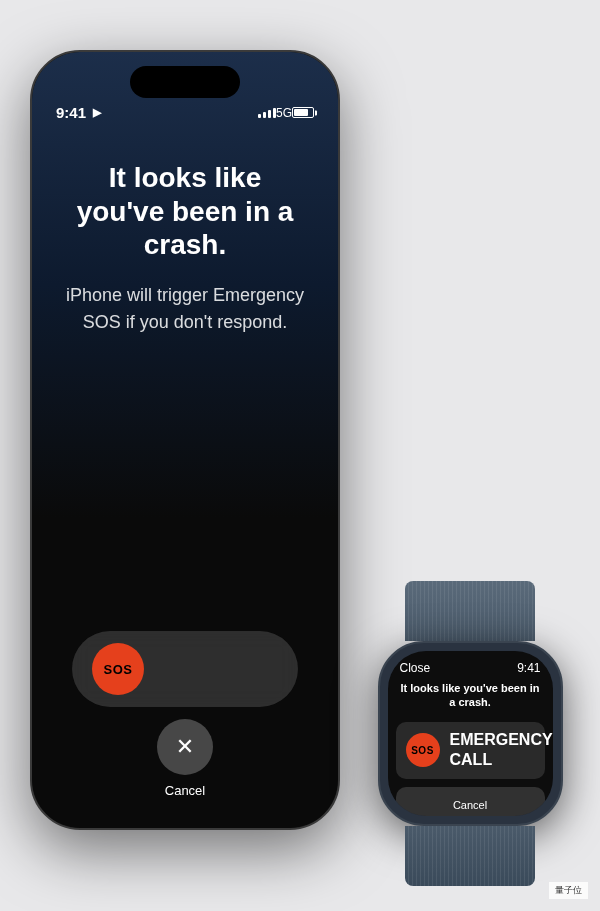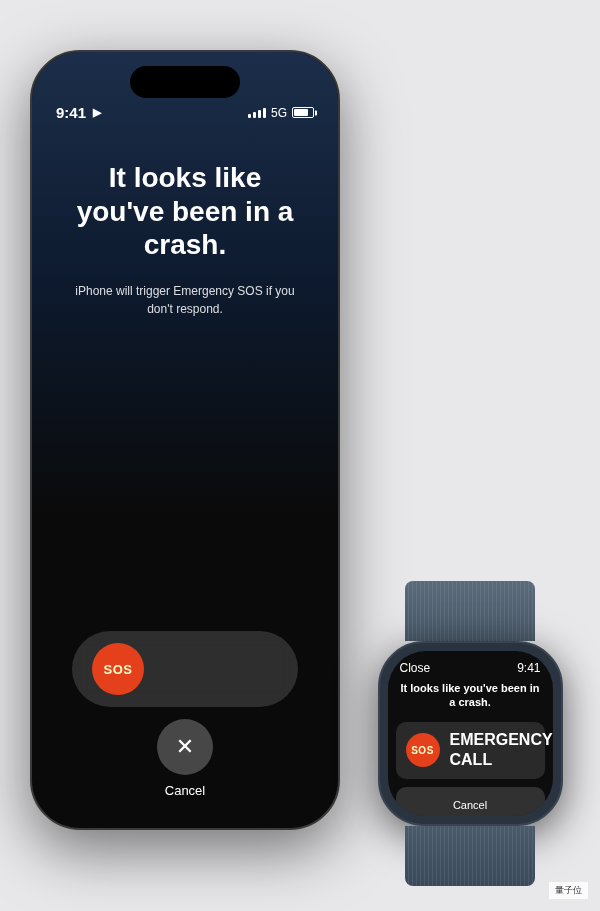--- a/index.html
+++ b/index.html
@@ -73,21 +73,20 @@
       font-size: 15px;
       font-weight: 600;
       display: flex;
       align-items: center;
       gap: 4px;
     }
 
     .status-right {
       display: flex;
       align-items: center;
-      gap: 5px;
       color: #fff;
       font-size: 12px;
     }
 
     .signal-bars {
       display: flex;
       align-items: flex-end;
       gap: 2px;
     }
 
@@ -140,21 +139,21 @@
       font-size: 28px;
       font-weight: 800;
       text-align: center;
       line-height: 1.2;
       margin-top: 20px;
       margin-bottom: 20px;
     }
 
     .crash-subtitle {
       color: rgba(255,255,255,0.85);
-      font-size: 12px;
+      font-size: 18px;
       text-align: center;
       line-height: 1.5;
       margin-bottom: 30px;
     }
 
     .iphone-spacer { flex: 1; }
 
     .iphone-buttons {
       display: flex;
       flex-direction: column;
@@ -358,21 +357,21 @@
         90deg,
         transparent,
         transparent 3px,
         rgba(255,255,255,0.08) 3px,
         rgba(255,255,255,0.08) 4px
       );
       border-radius: 0 0 8px 8px;
     }
 
     .sos-text-label {
-      color: #fef9c3;
+      color: #000000;
       font-size: 13px;
       font-weight: 800;
       letter-spacing: 0.5px;
     }
 
     .watermark {
       position: absolute;
       bottom: 12px;
       right: 12px;
       background: rgba(255,255,255,0.8);

